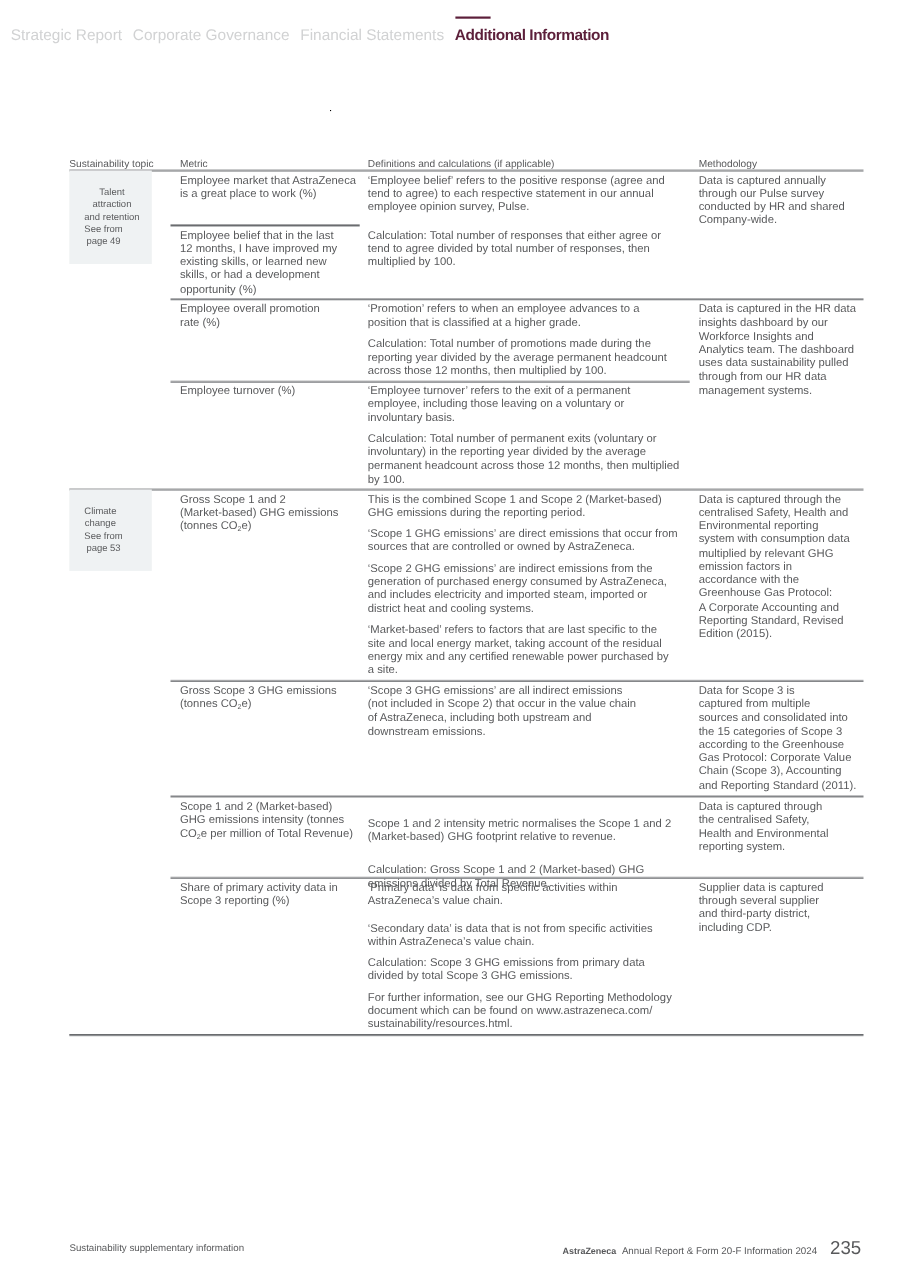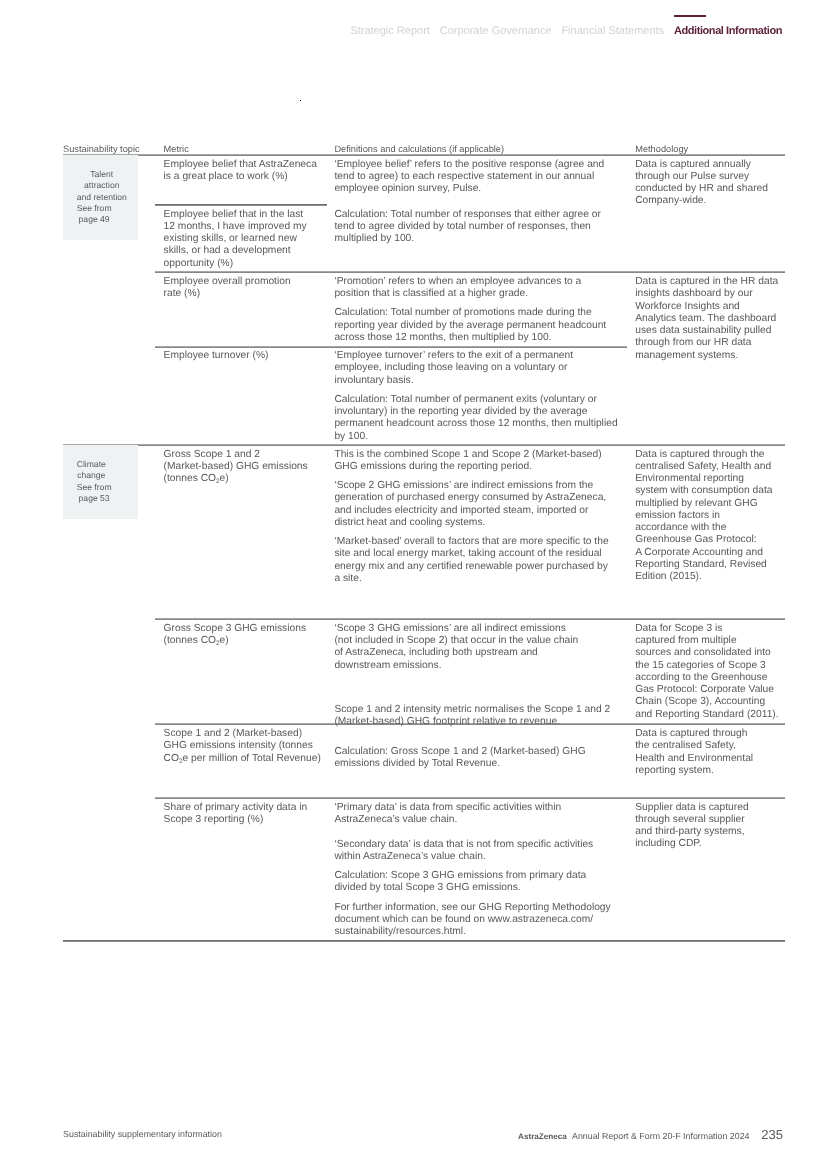--- a/index.html
+++ b/index.html
@@ -1,21 +1,21 @@
 <!DOCTYPE html>
 <html><head>
 <meta charset="utf-8">
 <title>Sustainability supplementary information</title>
 <style>
   html,body{margin:0;padding:0;background:#fff;}
   body{width:825px;height:1168px;font-family:"Liberation Sans",sans-serif;color:#58595b;
        -webkit-font-smoothing:antialiased;text-rendering:geometricPrecision;}
   .page{position:relative;width:825px;height:1168px;overflow:hidden;background:#fff;}
 
-  .nav{position:absolute;top:25.2px;left:0;width:782px;text-align:right;white-space:nowrap;font-size:11px;line-height:12px;}
+  .nav{position:absolute;top:25.2px;left:0;width:782px;white-space:nowrap;font-size:14px;line-height:12px;}
   .nav-item{display:inline-block;color:#d1d2d3;margin-left:9.8px;position:relative;}
   .nav-item.active{color:#5c1f3a;font-weight:bold;letter-spacing:-0.42px;}
   .nav-item.active::before{content:"";position:absolute;left:0;top:-10.5px;width:32px;height:2.1px;background:#5c1f3a;}
 
   .dot{position:absolute;left:299.8px;top:99.7px;width:1.6px;height:1.6px;background:#000;}
 
   .tbl{position:absolute;left:0;top:0;width:825px;height:1168px;border-radius:10px;}
   .th{position:absolute;font-size:9.25px;line-height:11px;color:#58595b;white-space:nowrap;}
   .rule{position:absolute;height:2px;background:linear-gradient(to bottom,#a6a7a9 0%,#a6a7a9 50%,#85878a 50%,#85878a 100%);}
   .rule.dark{background:linear-gradient(to bottom,#6a6c6f 0%,#6a6c6f 50%,#8d8f92 50%,#8d8f92 100%);}
@@ -25,21 +25,21 @@
   .topicbox{position:absolute;background:#eff2f3;}
   .topictext{position:absolute;font-size:8.6px;line-height:11.3px;color:#58595b;white-space:nowrap;text-align:center;}
   .cell p.tightgap{margin-bottom:5.3px;}
   .cell.widegap1 p:nth-child(1){margin-bottom:12.5px;}
   sub{font-size:0.63em;vertical-align:-0.25em;line-height:0;}
 
   .foot{position:absolute;left:63.1px;top:1128.6px;width:719.9px;font-size:8.85px;line-height:11px;color:#58595b;}
   .foot .fl{position:absolute;left:0;top:0;white-space:nowrap;text-align:right;}
   .foot .fr{position:absolute;right:0;top:0;white-space:nowrap;}
   .foot .brand{font-weight:bold;font-size:8.15px;margin-right:3.2px;}
-  .foot .pagenum{font-size:13px;margin-left:11.8px;}
+  .foot .pagenum{font-size:17px;margin-left:11.8px;}
 </style>
 </head>
 <body>
 
 <div class="page">
 
   <div class="nav">
     <span class="nav-item">Strategic Report</span><span class="nav-item">Corporate Governance</span><span class="nav-item">Financial Statements</span><span class="nav-item active">Additional Information</span>
   </div>
 
@@ -58,21 +58,21 @@
     <div class="rule" style="left:154.9px;top:618.2px;width:630.1px"></div>
     <div class="rule" style="left:154.9px;top:723.4px;width:630.1px"></div>
     <div class="rule" style="left:154.9px;top:797px;width:630.1px"></div>
     <div class="rule dark" style="left:63px;top:940.1px;width:722px"></div>
     <div class="topicbox" style="left:63px;top:155.3px;width:75.1px;height:84.8px"></div>
     <div class="topictext" style="left:76.7px;top:169px"><span>Talent</span><br><span>attraction</span><br><span>and retention</span></div>
     <div class="topictext" style="left:76.7px;top:202.9px"><span>See from</span><br><span>page 49</span></div>
     <div class="topicbox" style="left:63px;top:445.2px;width:75.1px;height:73.8px"></div>
     <div class="topictext" style="left:76.7px;top:458.9px"><span>Climate</span><br><span>change</span></div>
     <div class="topictext" style="left:76.7px;top:481.5px"><span>See from</span><br><span>page 53</span></div>
-    <div class="cell" style="left:163.6px;top:158.6px"><span>Employee belief that AstraZeneca</span><br><span>is a great place to work (%)</span></div>
+    <div class="cell" style="left:163.6px;top:158.6px"><span>Employee market that AstraZeneca</span><br><span>is a great place to work (%)</span></div>
     <div class="cell" style="left:635.2px;top:158.6px">
         <p><span>Data is captured annually</span><br><span>through our Pulse survey</span><br><span>conducted by HR and shared</span><br><span>Company-wide.</span></p>
       </div>
     <div class="cell" style="left:334.4px;top:158.6px">
         <p><span>‘Employee belief’ refers to the positive response (agree and</span><br><span>tend to agree) to each respective statement in our annual</span><br><span>employee opinion survey, Pulse.</span></p>
       </div>
     <div class="cell" style="left:163.6px;top:208.6px"><span>Employee belief that in the last</span><br><span>12 months, I have improved my</span><br><span>existing skills, or learned new</span><br><span>skills, or had a development</span><br><span>opportunity (%)</span></div>
     <div class="cell" style="left:334.4px;top:208.6px">
         <p><span>Calculation: Total number of responses that either agree or</span><br><span>tend to agree divided by total number of responses, then</span><br><span>multiplied by 100.</span></p>
       </div>
@@ -85,50 +85,51 @@
         <p><span>Data is captured in the HR data</span><br><span>insights dashboard by our</span><br><span>Workforce Insights and</span><br><span>Analytics team. The dashboard</span><br><span>uses data sustainability pulled</span><br><span>through from our HR data</span><br><span>management systems.</span></p>
       </div>
     <div class="cell" style="left:163.6px;top:350.1px"><span>Employee turnover (%)</span></div>
     <div class="cell" style="left:334.4px;top:350.1px">
         <p><span>‘Employee turnover’ refers to the exit of a permanent</span><br><span>employee, including those leaving on a voluntary or</span><br><span>involuntary basis.</span></p>
         <p><span>Calculation: Total number of permanent exits (voluntary or</span><br><span>involuntary) in the reporting year divided by the average</span><br><span>permanent headcount across those 12 months, then multiplied</span><br><span>by 100.</span></p>
       </div>
     <div class="cell" style="left:163.6px;top:448.6px"><span>Gross Scope 1 and 2</span><br><span>(Market-based) GHG emissions</span><br><span>(tonnes CO<sub>2</sub>e)</span></div>
     <div class="cell" style="left:334.4px;top:448.6px">
         <p><span>This is the combined Scope 1 and Scope 2 (Market-based)</span><br><span>GHG emissions during the reporting period.</span></p>
+        <p><span>‘Scope 1 GHG emissions’ are direct emissions that occur from</span><br><span>sources that are controlled or owned by AstraZeneca.</span></p>
         <p><span>‘Scope 2 GHG emissions’ are indirect emissions from the</span><br><span>generation of purchased energy consumed by AstraZeneca,</span><br><span>and includes electricity and imported steam, imported or</span><br><span>district heat and cooling systems.</span></p>
-        <p><span>‘Market-based’ overall to factors that are more specific to the</span><br><span>site and local energy market, taking account of the residual</span><br><span>energy mix and any certified renewable power purchased by</span><br><span>a site.</span></p>
+        <p><span>‘Market-based’ refers to factors that are last specific to the</span><br><span>site and local energy market, taking account of the residual</span><br><span>energy mix and any certified renewable power purchased by</span><br><span>a site.</span></p>
       </div>
     <div class="cell" style="left:635.2px;top:448.6px">
         <p><span>Data is captured through the</span><br><span>centralised Safety, Health and</span><br><span>Environmental reporting</span><br><span>system with consumption data</span><br><span>multiplied by relevant GHG</span><br><span>emission factors in</span><br><span>accordance with the</span><br><span>Greenhouse Gas Protocol:</span><br><span>A Corporate Accounting and</span><br><span>Reporting Standard, Revised</span><br><span>Edition (2015).</span></p>
       </div>
     <div class="cell" style="left:163.6px;top:622.8px"><span>Gross Scope 3 GHG emissions</span><br><span>(tonnes CO<sub>2</sub>e)</span></div>
     <div class="cell" style="left:334.4px;top:622.8px">
         <p><span>‘Scope 3 GHG emissions’ are all indirect emissions</span><br><span>(not included in Scope 2) that occur in the value chain</span><br><span>of AstraZeneca, including both upstream and</span><br><span>downstream emissions.</span></p>
       </div>
     <div class="cell" style="left:635.2px;top:622.8px">
         <p><span>Data for Scope 3 is</span><br><span>captured from multiple</span><br><span>sources and consolidated into</span><br><span>the 15 categories of Scope 3</span><br><span>according to the Greenhouse</span><br><span>Gas Protocol: Corporate Value</span><br><span>Chain (Scope 3), Accounting</span><br><span>and Reporting Standard (2011).</span></p>
       </div>
     <div class="cell" style="left:163.6px;top:728px"><span>Scope 1 and 2 (Market-based)</span><br><span>GHG emissions intensity (tonnes</span><br><span>CO<sub>2</sub>e per million of Total Revenue)</span></div>
-    <div class="cell" style="left:334.4px;top:704px">
+    <div class="cell" style="left:334.4px;top:744px">
         <p class="tightgap"><span>Scope 1 and 2 intensity metric normalises the Scope 1 and 2</span><br><span>(Market-based) GHG footprint relative to revenue.</span><br><span><span>&nbsp;</span></span></p>
         <p><span>Calculation: Gross Scope 1 and 2 (Market-based) GHG</span><br><span>emissions divided by Total Revenue.</span></p>
       </div>
     <div class="cell" style="left:635.2px;top:728px">
         <p><span>Data is captured through</span><br><span>the centralised Safety,</span><br><span>Health and Environmental</span><br><span>reporting system.</span></p>
       </div>
     <div class="cell" style="left:163.6px;top:801.6px"><span>Share of primary activity data in</span><br><span>Scope 3 reporting (%)</span></div>
     <div class="cell widegap1" style="left:334.4px;top:801.6px">
         <p><span>‘Primary data’ is data from specific activities within</span><br><span>AstraZeneca’s value chain.</span></p>
         <p><span>‘Secondary data’ is data that is not from specific activities</span><br><span>within AstraZeneca’s value chain.</span></p>
         <p><span>Calculation: Scope 3 GHG emissions from primary data</span><br><span>divided by total Scope 3 GHG emissions.</span></p>
         <p><span>For further information, see our GHG Reporting Methodology</span><br><span>document which can be found on www.astrazeneca.com/</span><br><span>sustainability/resources.html.</span></p>
       </div>
     <div class="cell" style="left:635.2px;top:801.6px">
-        <p><span>Supplier data is captured</span><br><span>through several supplier</span><br><span>and third-party systems,</span><br><span>including CDP.</span></p>
+        <p><span>Supplier data is captured</span><br><span>through several supplier</span><br><span>and third-party district,</span><br><span>including CDP.</span></p>
       </div>
   </div>
 
   <div class="foot">
     <div class="fl">Sustainability supplementary information</div>
     <div class="fr"><span class="brand">AstraZeneca</span> <span>Annual Report &amp; Form 20-F Information 2024</span><span class="pagenum">235</span></div>
   </div>
 
 </div>
 

